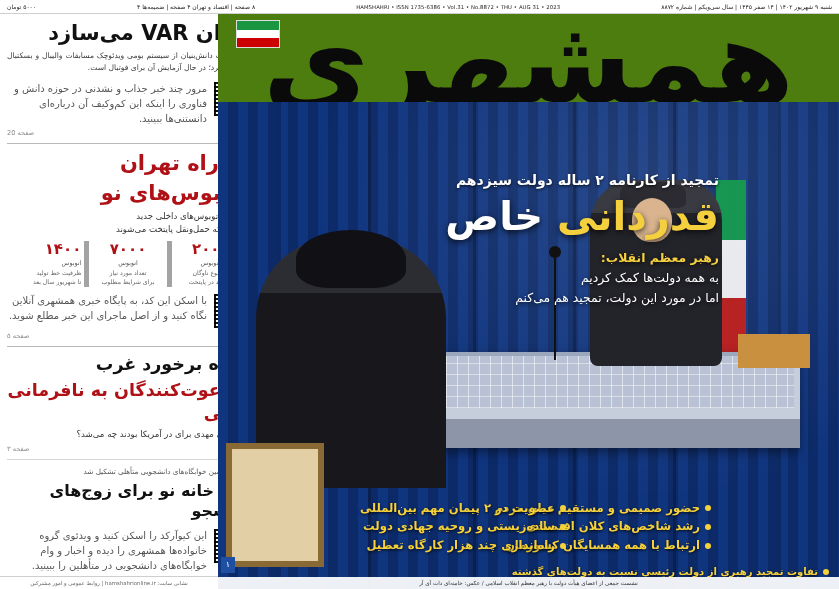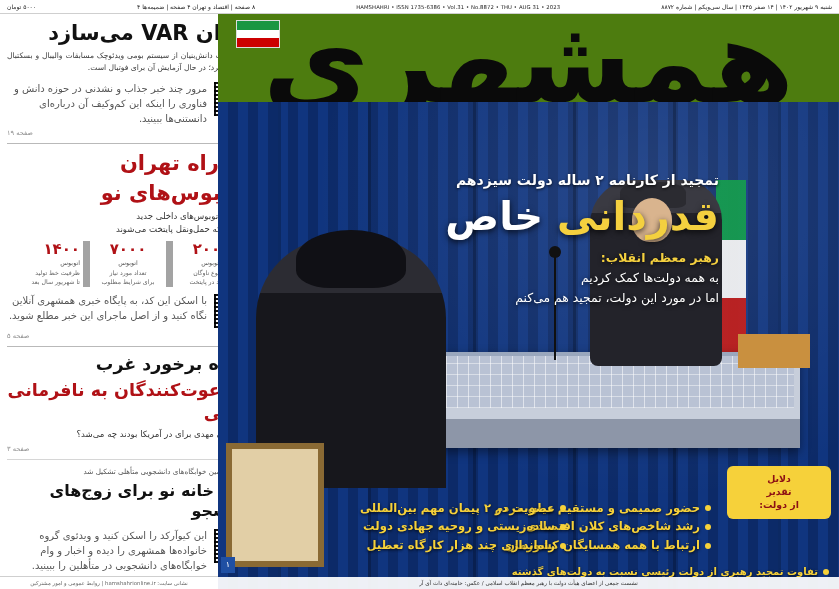--- a/index.html
+++ b/index.html
@@ -123,21 +123,21 @@
     display: flex;
     direction: rtl;
     gap: 0;
     margin: 6px 0 4px 0;
     justify-content: space-between;
   }
   .stat {
     flex: 1 1 0;
     text-align: center;
     padding: 0 3px;
-    border-left: 7px solid #a3a3a3;
+    border-left: 5px solid #a3a3a3;
   }
   .stat:last-child { border-left: none; text-align: right; }
   .stat .num {
     font-size: 15px;
     font-weight: bold;
     color: #b01116;
     line-height: 1.1;
   }
   .stat .unit {
     font-size: 6.4px;
@@ -475,21 +475,21 @@
 
   <div class="sidebar">
 
     <div>
       <div class="sb-head big">ایران VAR می‌سازد</div>
       <div class="sb-body">یک شرکت دانش‌بنیان از سیستم بومی ویدئوچک مسابقات والیبال و بسکتبال رونمایی کرد؛ در حال آزمایش آن برای فوتبال است.</div>
       <div class="qr-row" style="margin-top:6px;">
         <div class="qr"></div>
         <div class="qr-text">مرور چند خبر جذاب و نشدنی در حوزه دانش و فناوری را اینکه این کم‌وکیف آن درباره‌ای دانستنی‌ها ببینید.</div>
       </div>
-      <div class="sb-more">صفحه ۱۹</div>
+      <div class="sb-more">صفحه 20</div>
     </div>
 
     <div class="sb-rule"></div>
 
     <div>
       <div class="sb-head red big">در راه تهران</div>
       <div class="sb-head red big">اتوبوس‌های نو</div>
       <div class="sb-sub" style="white-space:pre-line;">به‌زودی اتوبوس‌های داخلی جدید
 وارد شبکه حمل‌ونقل پایتخت می‌شوند</div>
 
@@ -579,25 +579,20 @@
       <div class="headline-main">
         <span class="w1">قدردانی</span>
         <span class="w2">خاص</span>
       </div>
       <div class="deck">
         <div class="lead">رهبر معظم انقلاب:</div>
         <div>به همه دولت‌ها کمک کردیم</div>
         <div>اما در مورد این دولت، تمجید هم می‌کنم</div>
       </div>
 
-      <div class="reasons">
-        <div class="rtitle" style="white-space:pre-line;">دلایل
-تقدیر
-از دولت:</div>
-      </div>
 
       <div class="bullets">
         <span class="bullet"><span class="dot"></span><span>حضور صمیمی و مستقیم میان مردم</span></span>
         <span class="bullet"><span class="dot"></span><span>رشد شاخص‌های کلان اقتصادی</span></span>
         <span class="bullet"><span class="dot"></span><span>ارتباط با همه همسایگان کشورمان</span></span>
       </div>
 
       <div class="bullets" style="right:auto; left:118px; width:230px; bottom:34px; text-align:right;">
         <span class="bullet"><span class="dot"></span><span>عضویت در ۲ پیمان مهم بین‌المللی</span></span>
         <span class="bullet"><span class="dot"></span><span>ساده‌زیستی و روحیه جهادی دولت</span></span>

